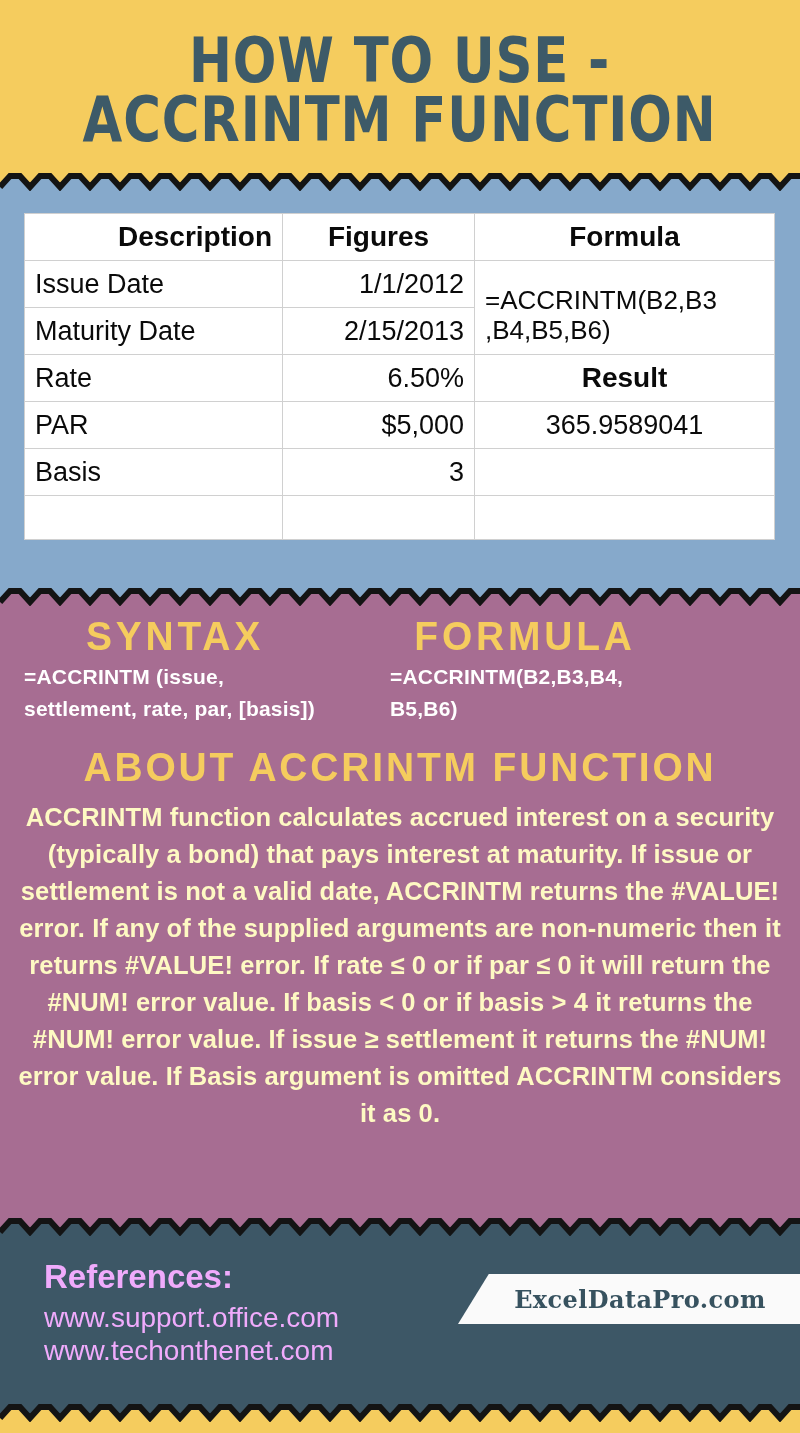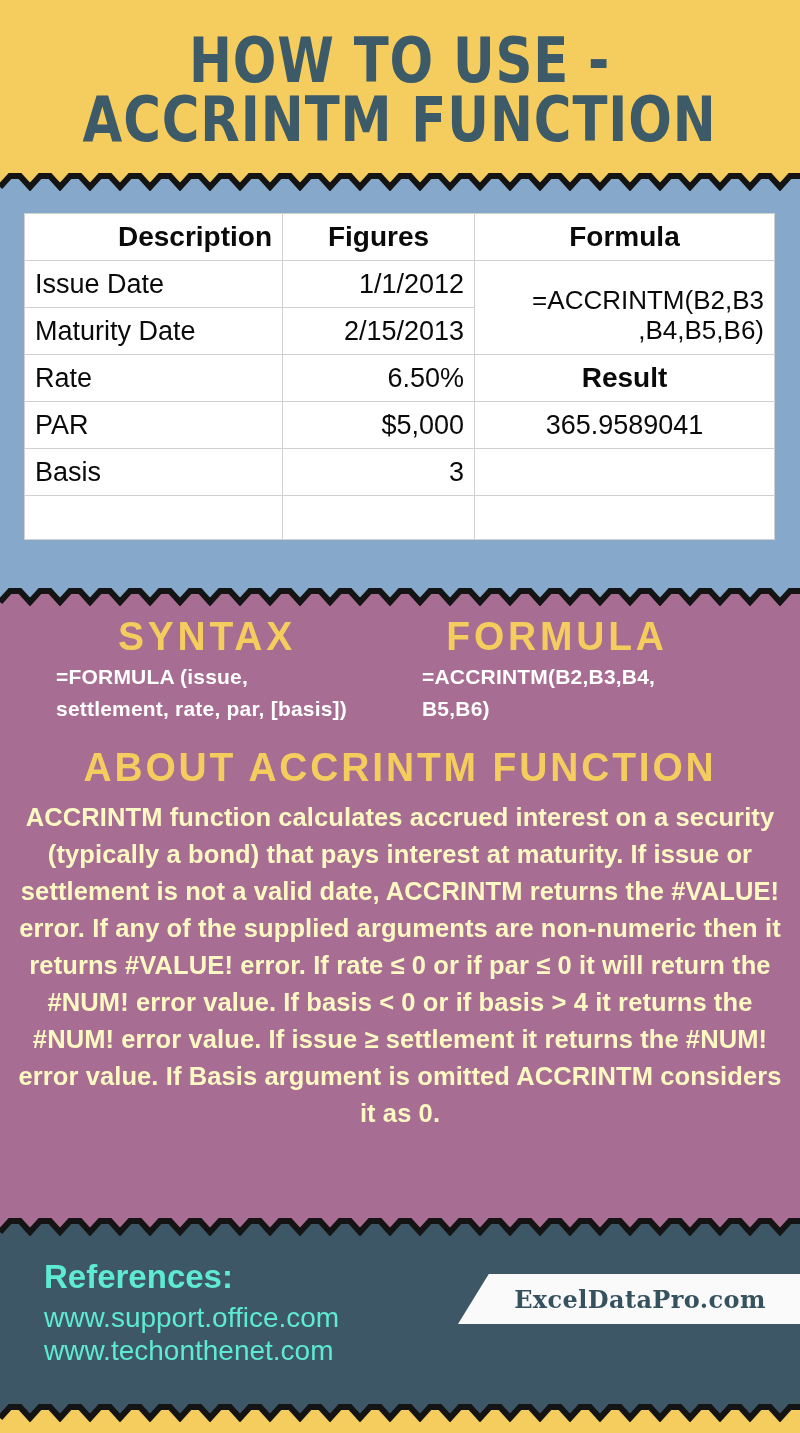--- a/index.html
+++ b/index.html
@@ -83,37 +83,36 @@
     overflow:hidden;
   }
   .xl-table .c-desc  { width:258px; text-align:left; }
   .xl-table .c-fig   { width:192px; text-align:right; }
   .xl-table .c-form  { width:300px; text-align:center; }
   .xl-table .hdr { font-weight:bold; text-align:center; font-size:28px; }
   .xl-table .hdr.c-desc { text-align:right; }
   .xl-table .bold-res { font-weight:bold; font-size:28px; }
   .xl-table .blank td { height:44px; }
   .xl-table .formula-cell { vertical-align:middle; line-height:1.15; font-size:26px; }
-  .xl-table .formula-cell .fl1 { display:block; text-align:right;margin-top:16px; }
-  .xl-table .formula-cell .fl2 { display:block; text-align:right; }
+  .xl-table .formula-cell .fl1 { display:block; text-align:left;margin-top:16px; }
+  .xl-table .formula-cell .fl2 { display:block; text-align:left; }
 
   
   .body-section {
     position:absolute;
     top:596px; left:0;
     width:800px;
     height:630px;
     background:#a76d92;
   }
   .two-col {
     position:absolute;
     top:18px; left:0;
     width:700px;
     display:flex;
-    margin-left:32px;
   }
   .col {
     width:50%;
     padding:0 18px;
   }
   .col-head {
     text-align:center;
     color:#f5cc5e;
     font-family:"Liberation Sans Narrow","Liberation Sans", sans-serif;
     font-weight:bold;
@@ -164,21 +163,21 @@
   .footer {
     position:absolute;
     top:1226px; left:0;
     width:800px;
     height:186px;
     background:#3d5766;
   }
   .refs {
     position:absolute;
     top:32px; left:44px;
-    color:#5eead4;
+    color:#f0abfc;
   }
   .refs-title {
     font-family:"Liberation Sans Narrow","Liberation Sans", sans-serif;
     font-weight:bold;
     font-size:33px;
     margin-bottom:5px;
   }
   .refs-line {
     font-family:"Liberation Sans Narrow","Liberation Sans", sans-serif;
     font-weight:normal;
@@ -285,21 +284,21 @@
       <path d="M0,0 L800,0 L800,3 L790,3 L780,14 L770,3 L760,3 L750,14 L740,3 L730,3 L720,14 L710,3 L700,3 L690,14 L680,3 L670,3 L660,14 L650,3 L640,3 L630,14 L620,3 L610,3 L600,14 L590,3 L580,3 L570,14 L560,3 L550,3 L540,14 L530,3 L520,3 L510,14 L500,3 L490,3 L480,14 L470,3 L460,3 L450,14 L440,3 L430,3 L420,14 L410,3 L400,3 L390,14 L380,3 L370,3 L360,14 L350,3 L340,3 L330,14 L320,3 L310,3 L300,14 L290,3 L280,3 L270,14 L260,3 L250,3 L240,14 L230,3 L220,3 L210,14 L200,3 L190,3 L180,14 L170,3 L160,3 L150,14 L140,3 L130,3 L120,14 L110,3 L100,3 L90,14 L80,3 L70,3 L60,14 L50,3 L40,3 L30,14 L20,3 L10,3 L0,14 Z" fill="#86a9cb"></path>
       <path d="M0,14 L10,3 L20,3 L30,14 L40,3 L50,3 L60,14 L70,3 L80,3 L90,14 L100,3 L110,3 L120,14 L130,3 L140,3 L150,14 L160,3 L170,3 L180,14 L190,3 L200,3 L210,14 L220,3 L230,3 L240,14 L250,3 L260,3 L270,14 L280,3 L290,3 L300,14 L310,3 L320,3 L330,14 L340,3 L350,3 L360,14 L370,3 L380,3 L390,14 L400,3 L410,3 L420,14 L430,3 L440,3 L450,14 L460,3 L470,3 L480,14 L490,3 L500,3 L510,14 L520,3 L530,3 L540,14 L550,3 L560,3 L570,14 L580,3 L590,3 L600,14 L610,3 L620,3 L630,14 L640,3 L650,3 L660,14 L670,3 L680,3 L690,14 L700,3 L710,3 L720,14 L730,3 L740,3 L750,14 L760,3 L770,3 L780,14 L790,3 L800,3" fill="none" stroke="#141414" stroke-width="6"></path>
     </svg>
   </div>
 
   <div class="body-section">
 
     <div class="two-col">
       <div class="col left">
         <div class="col-head">SYNTAX</div>
-        <div class="col-body">=FORMULA (issue, settlement, rate, par, [basis])</div>
+        <div class="col-body">=ACCRINTM (issue, settlement, rate, par, [basis])</div>
       </div>
       <div class="col right">
         <div class="col-head">FORMULA</div>
         <div class="col-body">=ACCRINTM(B2,B3,B4, B5,B6)</div>
       </div>
     </div>
 
     <div class="about-head">ABOUT ACCRINTM  FUNCTION</div>
     <div class="about-body">ACCRINTM function calculates accrued interest on a security (typically a bond) that pays interest at maturity. If issue or settlement is not a valid date, ACCRINTM returns the #VALUE! error. If any of the supplied arguments are non-numeric then it returns #VALUE! error. If rate ≤ 0 or if par ≤ 0 it will return the #NUM! error value. If basis &lt; 0 or if basis &gt; 4 it returns the #NUM! error value. If issue ≥ settlement it  returns the #NUM! error value. If Basis argument is omitted ACCRINTM considers it as 0.</div>
   </div>

